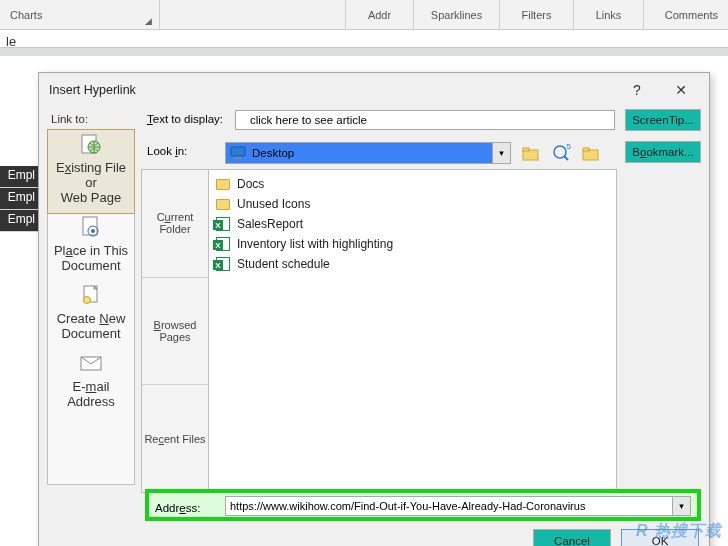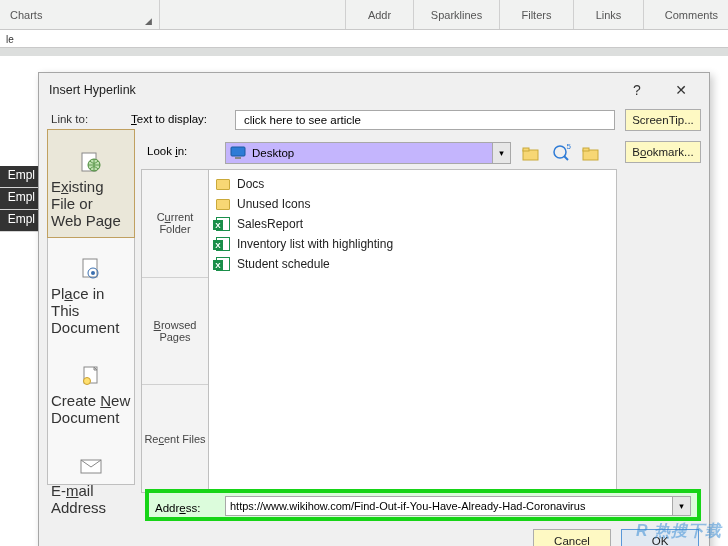--- a/index.html
+++ b/index.html
@@ -3,51 +3,51 @@
 <meta charset="utf-8">
 <style>
 * { box-sizing: border-box; margin: 0; padding: 0; font-family: "Segoe UI", Tahoma, sans-serif; }
 body { width: 728px; height: 546px; background: #dcdedd; overflow: hidden; position: relative; }
 
 
 .ribbon { position: absolute; top: 0; left: 0; right: 0; height: 30px; background: #f1f2f1; border-bottom: 1px solid #c9c9c9; display: flex; }
 .ribbon .grp { display: flex; align-items: center; height: 100%; font-size: 11px; color: #555; border-right: 1px solid #d0d0d0; padding: 0 10px; position: relative; }
 .ribbon .grp .launcher { position: absolute; right: 4px; bottom: 3px; width: 10px; height: 10px; font-size: 9px; color:#666; }
 
-.formula-bar { position: absolute; top: 30px; left: 0; right: 0; height: 18px; background: #fff; border-bottom: 1px solid #c9c9c9; font-size: 10px; color: #333; padding: 4px 6px; }
+.formula-bar { position: absolute; top: 30px; left: 0; right: 0; height: 18px; background: #fff; border-bottom: 1px solid #c9c9c9; font-size: 13px; color: #333; padding: 4px 6px; }
 
 .sheet { position: absolute; top: 56px; left: 0; right: 0; bottom: 0; background: #fff; }
 .rowcells { display: flex; }
 .rowcells .cell { height: 22px; border-right:1px solid #d4d4d4; border-bottom:1px solid #d4d4d4; font-size:12px; padding:2px 4px;text-align:right; }
 .hdrcell { background:#333; color:#fff; font-weight:400; }
 
 
 .dialog { position: absolute; left: 38px; top: 72px; width: 672px; height: 492px; background:#f0f0f0; border:1px solid #a6a6a6; box-shadow: 3px 3px 8px rgba(0,0,0,.2); }
 .titlebar { height: 34px; display:flex; align-items:center; justify-content:space-between; padding: 0 8px 0 10px; }
 .titlebar .t { font-size: 12.5px; color:#222; }
 .titlebar .ctrls { display:flex; gap:4px; }
 .titlebar .ctrls div { width:40px; height:26px; display:flex; align-items:center; justify-content:center; font-size:14px; color:#333; }
 
 .dlgbody { position: absolute; top:34px; left:0; right:0; bottom:0; }
 
 .linkto-label { position:absolute; left:12px; top:6px; font-size:11.5px; color:#333; }
 .left-pane { position:absolute; left:8px; top:22px; width:88px; bottom:78px; border:1px solid #bfbfbf; background:#f8f8f8; display:flex; flex-direction:column; }
-.left-item { flex: 0 0 auto; text-align:left; padding:18px 3px 8px; font-size:15px; color:#333; cursor:default; }
+.left-item { flex: 0 0 auto; text-align:center; padding:0 3px 8px; font-size:13px; color:#333; cursor:default; }
 .left-item.sel { background:#eae7d9; border:1px solid #c0a060; margin:-1px; }
 .left-item .ico { width:28px; height:24px; margin:2px auto 4px; display:flex; align-items:center; justify-content:center; }
 .left-item u { text-decoration: underline; }
 
 
-.label-ttd { position:absolute; left:92px; top:6px; font-size:11.5px; }
-.ttd-input { position:absolute; left:196px; top:3px; width:380px; height:20px; border:1px solid #a8a8a8; background:#fff; font-size:11.5px; padding:1px 8px; }
-.btn { background:#fef9c3; border:1px solid #adadad; font-size:11.5px; color:#222; display:flex; align-items:center; justify-content:center; }
+.label-ttd { position:absolute; left:108px; top:6px; font-size:11.5px; }
+.ttd-input { position:absolute; left:196px; top:3px; width:380px; height:20px; border:1px solid #a8a8a8; background:#fff; font-size:11.5px; padding:1px 14px; }
+.btn { background:#14b8a6; border:1px solid #adadad; font-size:11.5px; color:#222; display:flex; align-items:center; justify-content:center; }
 .btn-screentip { position:absolute; right:8px; top:2px; width:76px; height:22px; }
 
 .label-lookin { position:absolute; left:108px; top:38px; font-size:11.5px; }
-.lookin-combo { position:absolute; left:186px; top:35px; width:286px; height:22px; border:1px solid #a8a8a8; background:#c4b5fd; display:flex; align-items:center; font-size:11.5px; padding:0 4px; }
+.lookin-combo { position:absolute; left:186px; top:35px; width:286px; height:22px; border:1px solid #a8a8a8; background:#3b82f6; display:flex; align-items:center; font-size:11.5px; padding:0 4px; }
 .lookin-combo .dd { position:absolute; right:0; top:0; bottom:0; width:18px; background:#e7e7e7; border-left:1px solid #a8a8a8; display:flex; align-items:center; justify-content:center; font-size:9px; }
 .tb-btn { position:absolute; top:34px; width:24px; height:24px; border:1px solid transparent; display:flex; align-items:center; justify-content:center; }
 .btn-bookmark { position:absolute; right:8px; top:34px; width:76px; height:22px; }
 
 .mid-pane { position:absolute; left:102px; top:62px; right:92px; bottom:70px; }
 .subtabs { position:absolute; left:0; top:0; width:68px; bottom:0; border:1px solid #bfbfbf; background:#f3f3f3; display:flex; flex-direction:column; }
 .subtab { flex:1; display:flex; align-items:center; justify-content:center; text-align:center; font-size:11px; color:#444; border-bottom:1px solid #d0d0d0; padding:2px; }
 .subtab:last-child { border-bottom:none; }
 .files-list { position:absolute; left:68px; right:0; top:0; bottom:0; border:1px solid #bfbfbf; border-left:none; background:#fff; overflow:auto; padding:4px 6px; }
 .file-row { display:flex; align-items:center; gap:6px; font-size:12px; color:#222; height:20px; }

